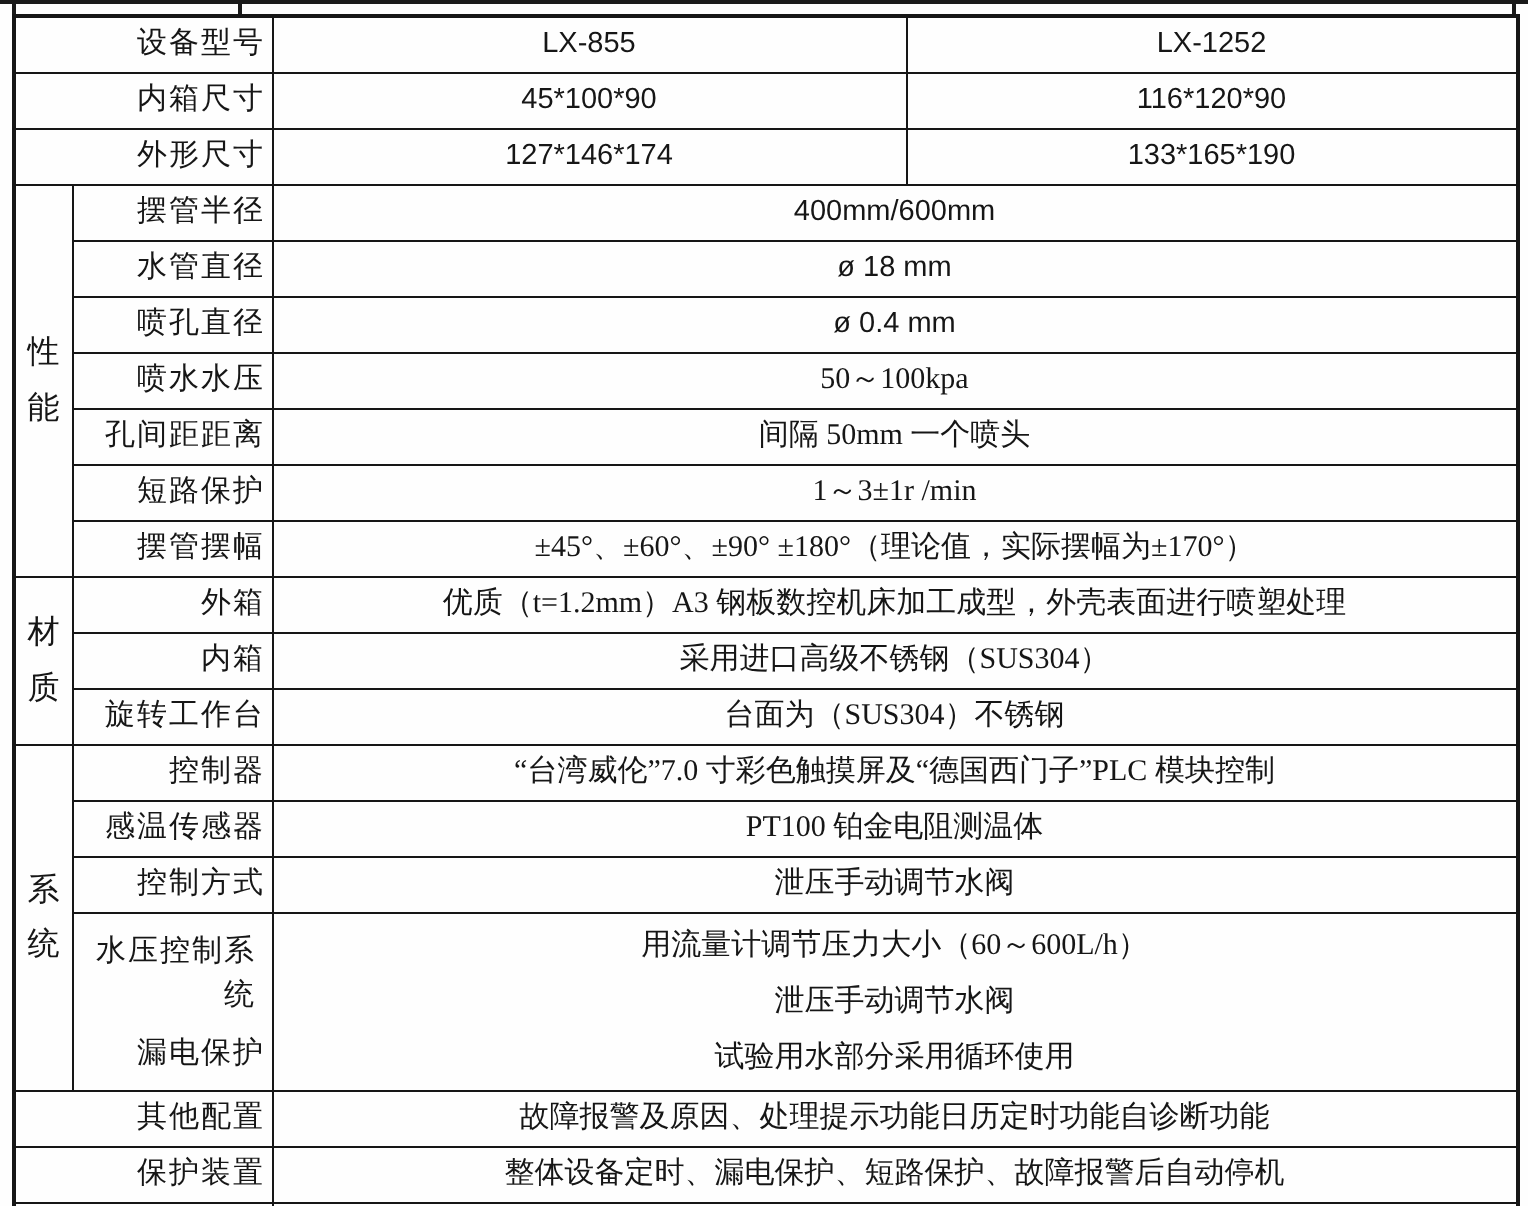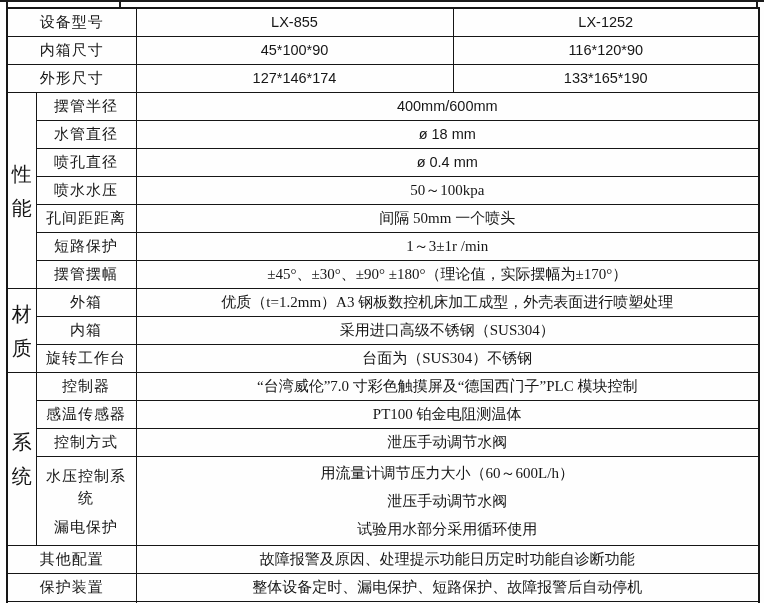--- a/index.html
+++ b/index.html
@@ -21,24 +21,24 @@
     position:absolute;left:6px;top:7px;width:752px;
     border-collapse:collapse;table-layout:fixed;
     border:2px solid #161616;
   }
   td{
     border:1px solid #161616;
     text-align:center;vertical-align:middle;
     font-size:15px;line-height:1.3;
     height:25px;padding:1px 3px;overflow:hidden;
   }
-  td.lbl{font-size:15px;letter-spacing:1px;}
+  td.lbl{font-size:15px;letter-spacing:1px;text-align:right;}
   td.sans, span.sans{font-family:"Liberation Sans","DejaVu Sans",sans-serif;font-size:14.5px;letter-spacing:0;text-align:center;}
   td.section-cell{padding:0;}
-  .vlabel{width:1.1em;margin:0 auto;word-break:break-all;line-height:1.7;font-size:20px;}
+  .vlabel{width:1.1em;margin:0 auto;word-break:break-all;line-height:1.7;font-size:16px;}
   .wrap-narrow{width:5.6em;margin:0 auto;word-break:break-all;line-height:1.5;}
   .sys-label-gap{margin-top:8px;}
   td.multi-cell{padding:2px 2px;}
   td.multi-cell div{line-height:28px;}
   td.pre{white-space:pre;}
 </style>
 </head>
 <body>
 
 <div class="sheet">
@@ -94,21 +94,21 @@
     <tr>
       <td class="lbl">孔间距距离</td>
       <td colspan="2">间隔 50mm 一个喷头</td>
     </tr>
     <tr>
       <td class="lbl">短路保护</td>
       <td colspan="2">1～3±1r /min</td>
     </tr>
     <tr>
       <td class="lbl">摆管摆幅</td>
-      <td colspan="2">±45°、±30°、±90° ±180°（理论值，实际摆幅为±170°）</td>
+      <td colspan="2">±45°、±60°、±90° ±180°（理论值，实际摆幅为±170°）</td>
     </tr>
 
     <tr>
       <td class="section-cell" rowspan="3">
         <div class="vlabel">材质</div>
       </td>
       <td class="lbl">外箱</td>
       <td colspan="2">优质（t=1.2mm）A3 钢板数控机床加工成型，外壳表面进行喷塑处理</td>
     </tr>
     <tr>

